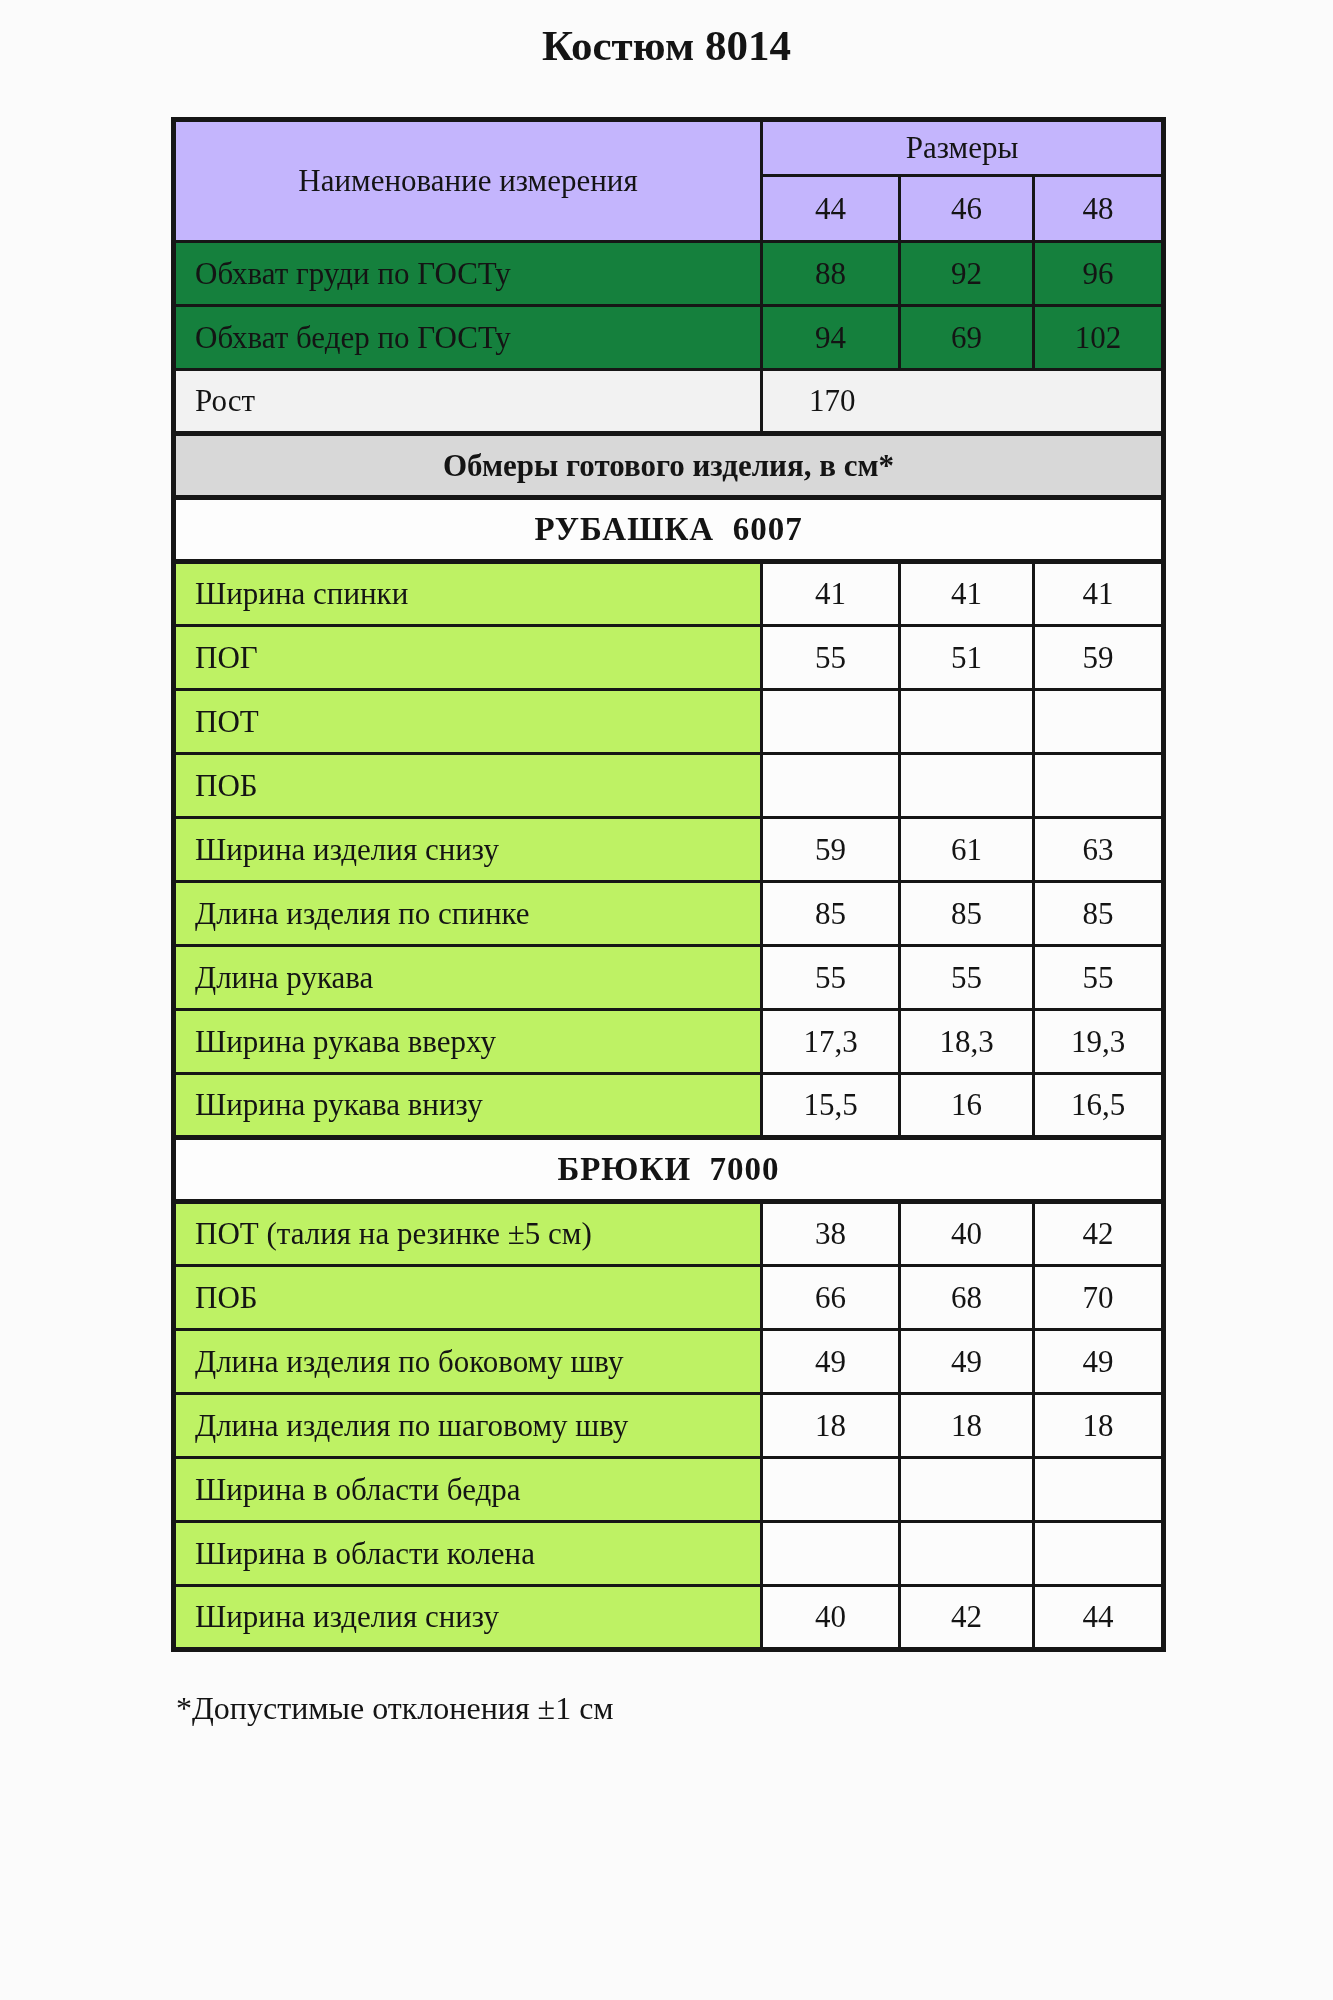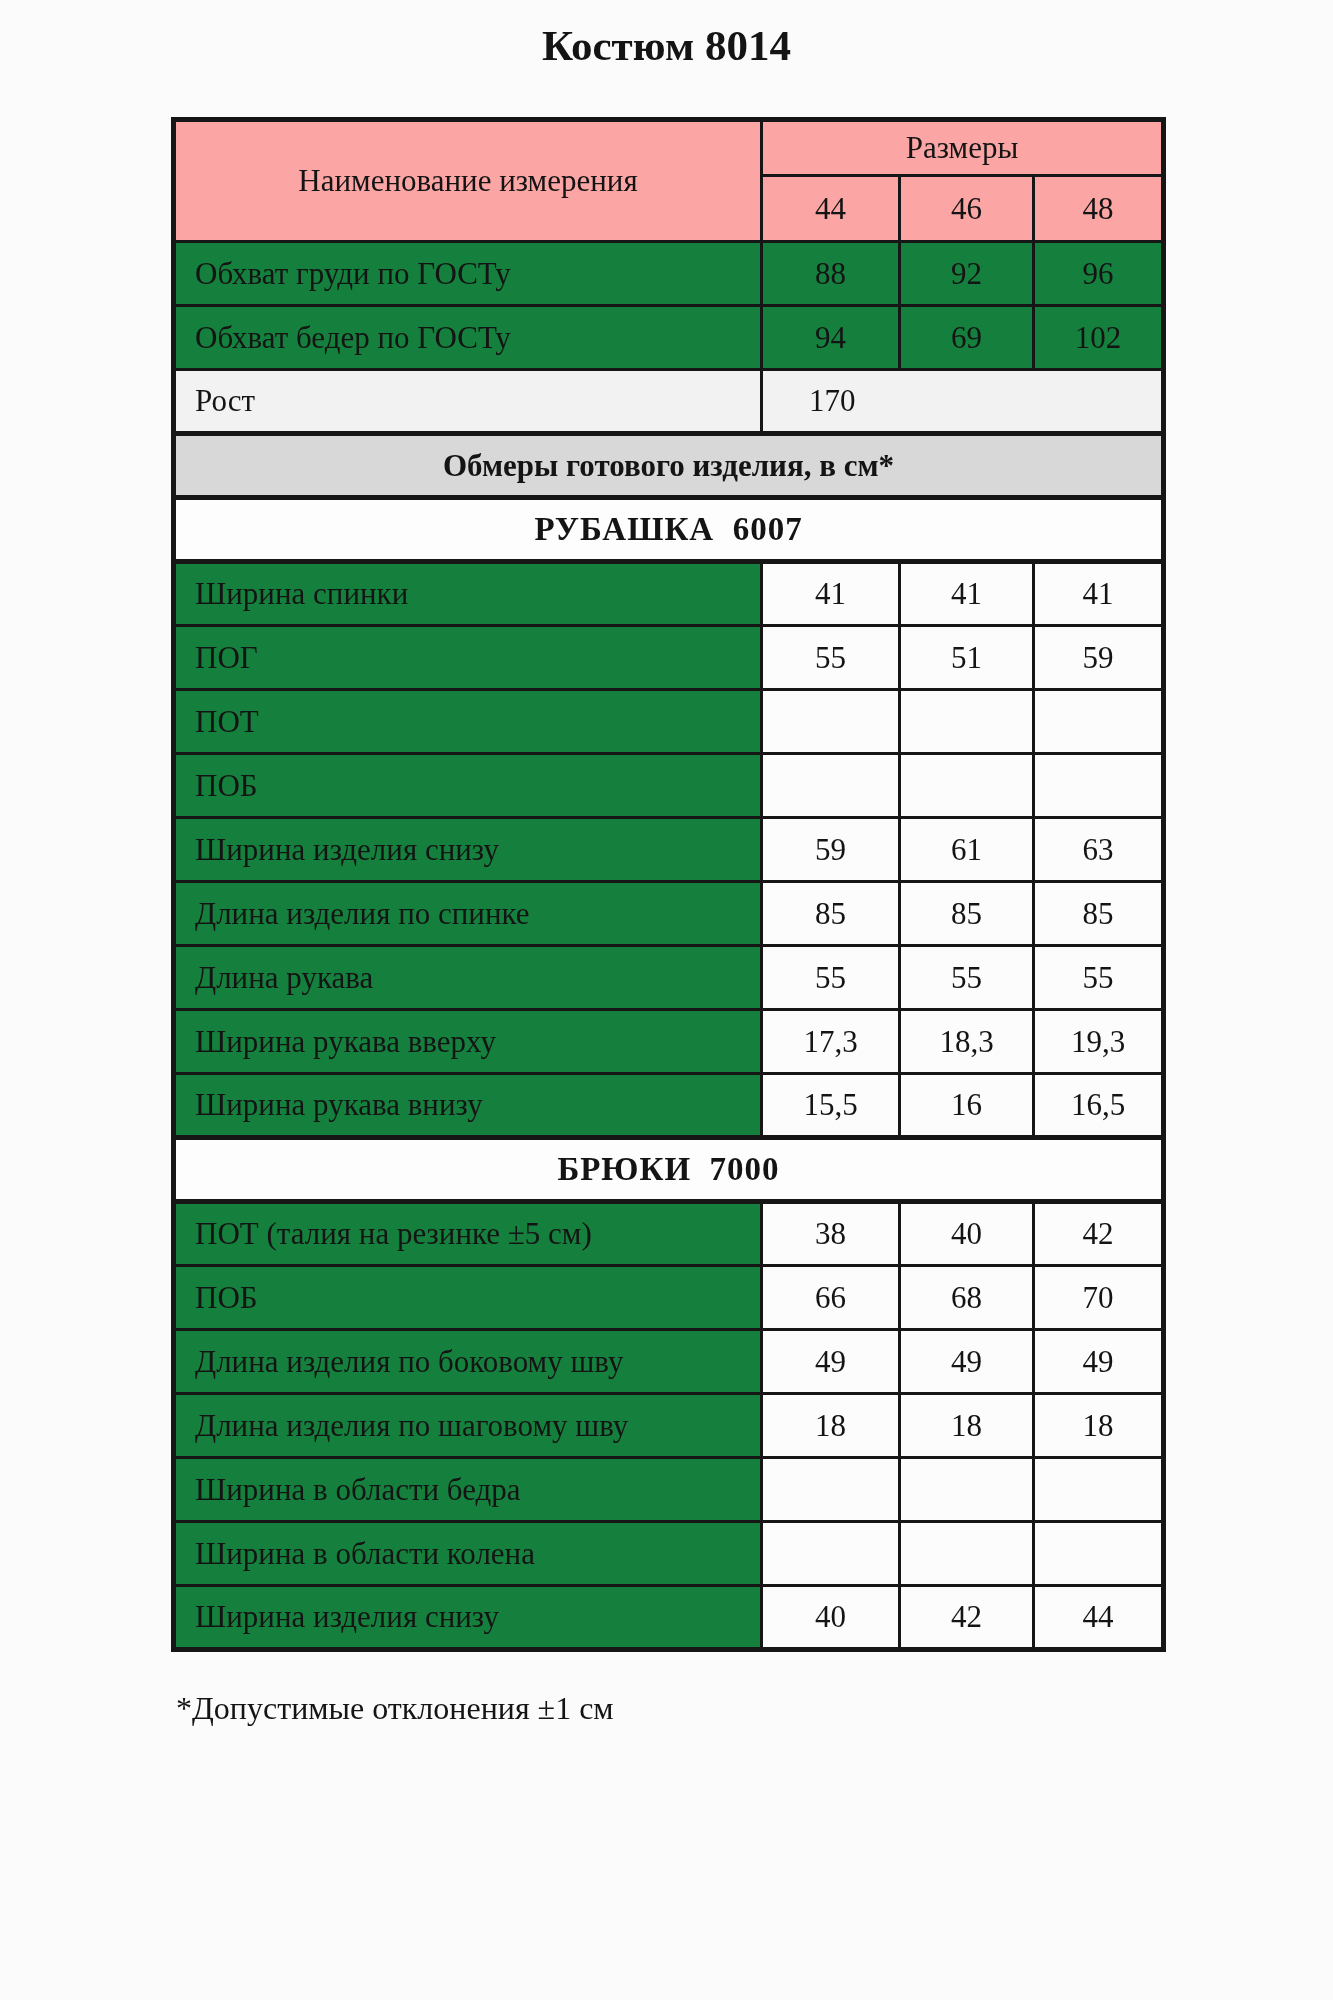--- a/index.html
+++ b/index.html
@@ -43,29 +43,29 @@
     font-weight:normal;
     text-align:center;
     vertical-align:middle;
     padding:0;
     overflow:hidden;
   }
   tr.h1{height:56px;}
   tr.h2{height:66px;}
   tr.r{height:64px;}
 
-  .hdr{background:#fca5a5;font-weight:bold;}
+  .hdr{background:#c4b5fd;font-weight:bold;}
   .name-hdr{font-size:31px;border-bottom-width:6px;}
   .sizes-hdr{font-size:32px;}
   .size-col{font-size:36px;border-bottom-width:6px;}
 
   td.lbl{
     text-align:left;
     padding-left:19px;
-    background:#15803d;
+    background:#bef264;
   }
   td.val{background:#fcfcfc;text-align:center;}
 
   .gost td{background:#15803d;}
   .rost td{border-bottom-width:5px;background:#f2f2f2;}
   td.rost-val{text-align:left;padding-left:46px;}
 
   td.section-note{
     background:#d8d8d8;
     font-weight:bold;

